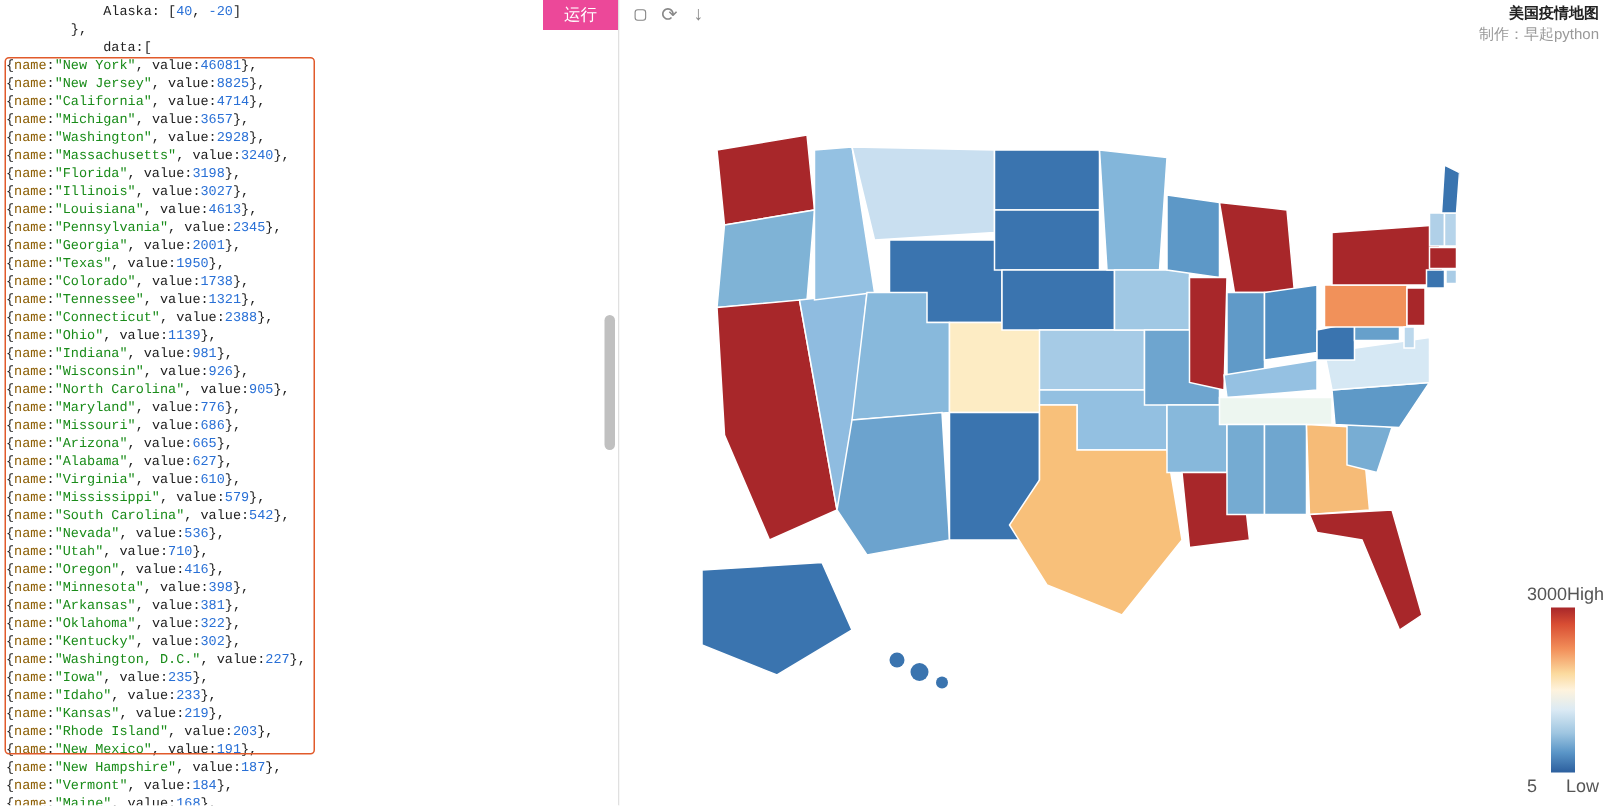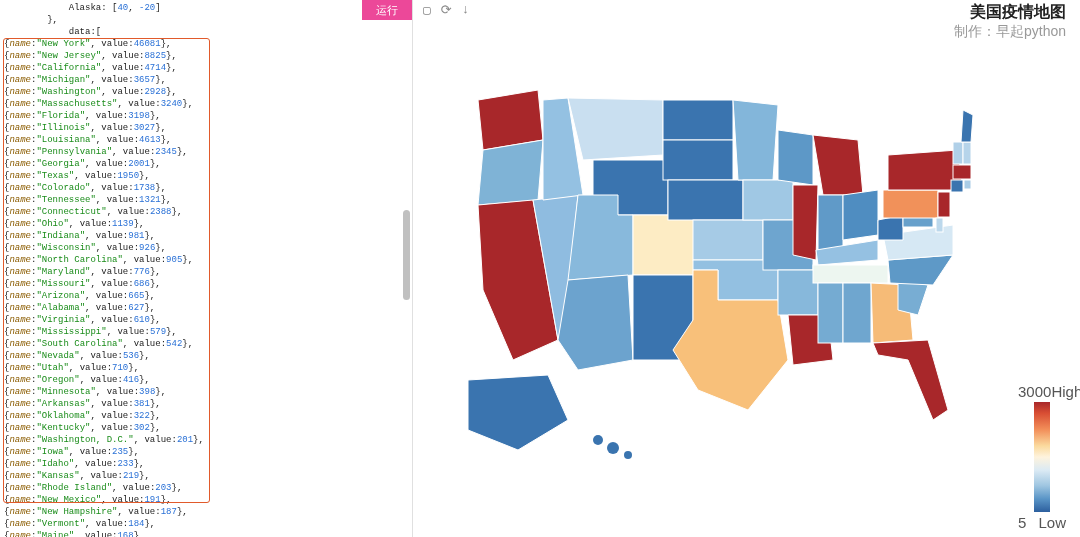--- a/index.html
+++ b/index.html
@@ -8,41 +8,41 @@
 
   
   .editor-wrap { position: relative; width: 413px; height: 100%; border-right: 1px solid #e0e0e0; background: #fff; }
   .editor-scroll { position: absolute; inset: 0; overflow: hidden; }
   .code { font-size: 9px; line-height: 12px; padding: 2px 0 2px 4px; white-space: pre; color: #222; }
   .code .pre { color: #222; }
   .code .k-name  { color: #222; }         
   .code .k-state { color: #1a8c1a; }      
   .code .k-num   { color: #2970d6; }      
   .code .k-punc  { color: #222; }
-  .code .k-brown { color: #8b5c00; font-style: italic; }      
+  .code .k-brown { color: #8b5c00; }      
   .code .k-data  { color: #222; font-weight: 500; text-align: center;}
   .highlight-box { position: absolute; left: 3px; top: 38px; width: 207px; height: 465px; border: 1.5px solid #e15a2b; border-radius: 3px; pointer-events: none; }
   .scrollbar { position:absolute; right:2px; top:0; width:7px; height:100%; }
   .scrollbar-thumb { position:absolute; width:7px; height:90px; top:210px; background:#c0c0c0; border-radius:4px;}
 
   
   .run-btn { position: absolute; top: 0; right: 0; height: 20px; padding: 0 14px; background: #ec4899; color: #fff; font-family: sans-serif; font-size: 11px; line-height: 20px; cursor: pointer; }
 
   
   .output { flex: 1; position: relative; background: #fff; }
   .toolbar-out { position: absolute; top: 2px; left: 10px; display: flex; gap: 10px; color: #888; font-size: 13px; }
   .toolbar-out span { cursor: pointer; }
   .title { position: absolute; top: 2px; right: 14px; text-align: right; font-family: "Microsoft YaHei", sans-serif; }
-  .title .t1 { font-size: 16px; font-weight: 600; color: #222; }
-  .title .t2 { font-size: 14px; color: #999; }
+  .title .t1 { font-size: 10px; font-weight: 600; color: #222; }
+  .title .t2 { font-size: 10px; color: #999; }
 
   .map { position: absolute; top: 60px; left: 45px; width: 515px; height: 400px; }
 
   
-  .legend { position: absolute; right: 14px; bottom: 6px; width: 48px; font-family: sans-serif; font-size: 15px; color: #555; text-align: center;}
+  .legend { position: absolute; right: 14px; bottom: 6px; width: 48px; font-family: sans-serif; font-size: 12px; color: #555; text-align: center;}
   .legend-bar { width: 16px; height: 110px; margin: 2px auto;
     background: linear-gradient(to bottom,#a8272a 0%,#d84d33 10%,#f28e59 25%,#fbda9e 40%,#fef3dd 50%,#dbeaf4 62%,#9fc6e1 76%,#5a95c7 88%,#2c5f9e 100%);
   }
   .legend .lab-top{ display:flex; justify-content:space-between; align-items:flex-end;}
   .legend .lab-bot{ display:flex; justify-content:space-between; align-items:flex-start;}
 
   
   .map svg { width:100%; height:100%; }
   .map svg path, .map svg polygon, .map svg rect { stroke:#fff; stroke-width:1;}
 </style>
@@ -83,21 +83,21 @@
 <span class="k-punc">{</span><span class="k-brown">name</span><span class="k-punc">:</span><span class="k-state">"Virginia"</span><span class="k-punc">, </span><span class="k-name">value</span><span class="k-punc">:</span><span class="k-num">610</span><span class="k-punc">},</span>
 <span class="k-punc">{</span><span class="k-brown">name</span><span class="k-punc">:</span><span class="k-state">"Mississippi"</span><span class="k-punc">, </span><span class="k-name">value</span><span class="k-punc">:</span><span class="k-num">579</span><span class="k-punc">},</span>
 <span class="k-punc">{</span><span class="k-brown">name</span><span class="k-punc">:</span><span class="k-state">"South Carolina"</span><span class="k-punc">, </span><span class="k-name">value</span><span class="k-punc">:</span><span class="k-num">542</span><span class="k-punc">},</span>
 <span class="k-punc">{</span><span class="k-brown">name</span><span class="k-punc">:</span><span class="k-state">"Nevada"</span><span class="k-punc">, </span><span class="k-name">value</span><span class="k-punc">:</span><span class="k-num">536</span><span class="k-punc">},</span>
 <span class="k-punc">{</span><span class="k-brown">name</span><span class="k-punc">:</span><span class="k-state">"Utah"</span><span class="k-punc">, </span><span class="k-name">value</span><span class="k-punc">:</span><span class="k-num">710</span><span class="k-punc">},</span>
 <span class="k-punc">{</span><span class="k-brown">name</span><span class="k-punc">:</span><span class="k-state">"Oregon"</span><span class="k-punc">, </span><span class="k-name">value</span><span class="k-punc">:</span><span class="k-num">416</span><span class="k-punc">},</span>
 <span class="k-punc">{</span><span class="k-brown">name</span><span class="k-punc">:</span><span class="k-state">"Minnesota"</span><span class="k-punc">, </span><span class="k-name">value</span><span class="k-punc">:</span><span class="k-num">398</span><span class="k-punc">},</span>
 <span class="k-punc">{</span><span class="k-brown">name</span><span class="k-punc">:</span><span class="k-state">"Arkansas"</span><span class="k-punc">, </span><span class="k-name">value</span><span class="k-punc">:</span><span class="k-num">381</span><span class="k-punc">},</span>
 <span class="k-punc">{</span><span class="k-brown">name</span><span class="k-punc">:</span><span class="k-state">"Oklahoma"</span><span class="k-punc">, </span><span class="k-name">value</span><span class="k-punc">:</span><span class="k-num">322</span><span class="k-punc">},</span>
 <span class="k-punc">{</span><span class="k-brown">name</span><span class="k-punc">:</span><span class="k-state">"Kentucky"</span><span class="k-punc">, </span><span class="k-name">value</span><span class="k-punc">:</span><span class="k-num">302</span><span class="k-punc">},</span>
-<span class="k-punc">{</span><span class="k-brown">name</span><span class="k-punc">:</span><span class="k-state">"Washington, D.C."</span><span class="k-punc">, </span><span class="k-name">value</span><span class="k-punc">:</span><span class="k-num">201</span><span class="k-punc">},</span>
+<span class="k-punc">{</span><span class="k-brown">name</span><span class="k-punc">:</span><span class="k-state">"Washington, D.C."</span><span class="k-punc">, </span><span class="k-name">value</span><span class="k-punc">:</span><span class="k-num">227</span><span class="k-punc">},</span>
 <span class="k-punc">{</span><span class="k-brown">name</span><span class="k-punc">:</span><span class="k-state">"Iowa"</span><span class="k-punc">, </span><span class="k-name">value</span><span class="k-punc">:</span><span class="k-num">235</span><span class="k-punc">},</span>
 <span class="k-punc">{</span><span class="k-brown">name</span><span class="k-punc">:</span><span class="k-state">"Idaho"</span><span class="k-punc">, </span><span class="k-name">value</span><span class="k-punc">:</span><span class="k-num">233</span><span class="k-punc">},</span>
 <span class="k-punc">{</span><span class="k-brown">name</span><span class="k-punc">:</span><span class="k-state">"Kansas"</span><span class="k-punc">, </span><span class="k-name">value</span><span class="k-punc">:</span><span class="k-num">219</span><span class="k-punc">},</span>
 <span class="k-punc">{</span><span class="k-brown">name</span><span class="k-punc">:</span><span class="k-state">"Rhode Island"</span><span class="k-punc">, </span><span class="k-name">value</span><span class="k-punc">:</span><span class="k-num">203</span><span class="k-punc">},</span>
 <span class="k-punc">{</span><span class="k-brown">name</span><span class="k-punc">:</span><span class="k-state">"New Mexico"</span><span class="k-punc">, </span><span class="k-name">value</span><span class="k-punc">:</span><span class="k-num">191</span><span class="k-punc">},</span>
 <span class="k-punc">{</span><span class="k-brown">name</span><span class="k-punc">:</span><span class="k-state">"New Hampshire"</span><span class="k-punc">, </span><span class="k-name">value</span><span class="k-punc">:</span><span class="k-num">187</span><span class="k-punc">},</span>
 <span class="k-punc">{</span><span class="k-brown">name</span><span class="k-punc">:</span><span class="k-state">"Vermont"</span><span class="k-punc">, </span><span class="k-name">value</span><span class="k-punc">:</span><span class="k-num">184</span><span class="k-punc">},</span>
 <span class="k-punc">{</span><span class="k-brown">name</span><span class="k-punc">:</span><span class="k-state">"Maine"</span><span class="k-punc">, </span><span class="k-name">value</span><span class="k-punc">:</span><span class="k-num">168</span><span class="k-punc">},</span>
 
 

